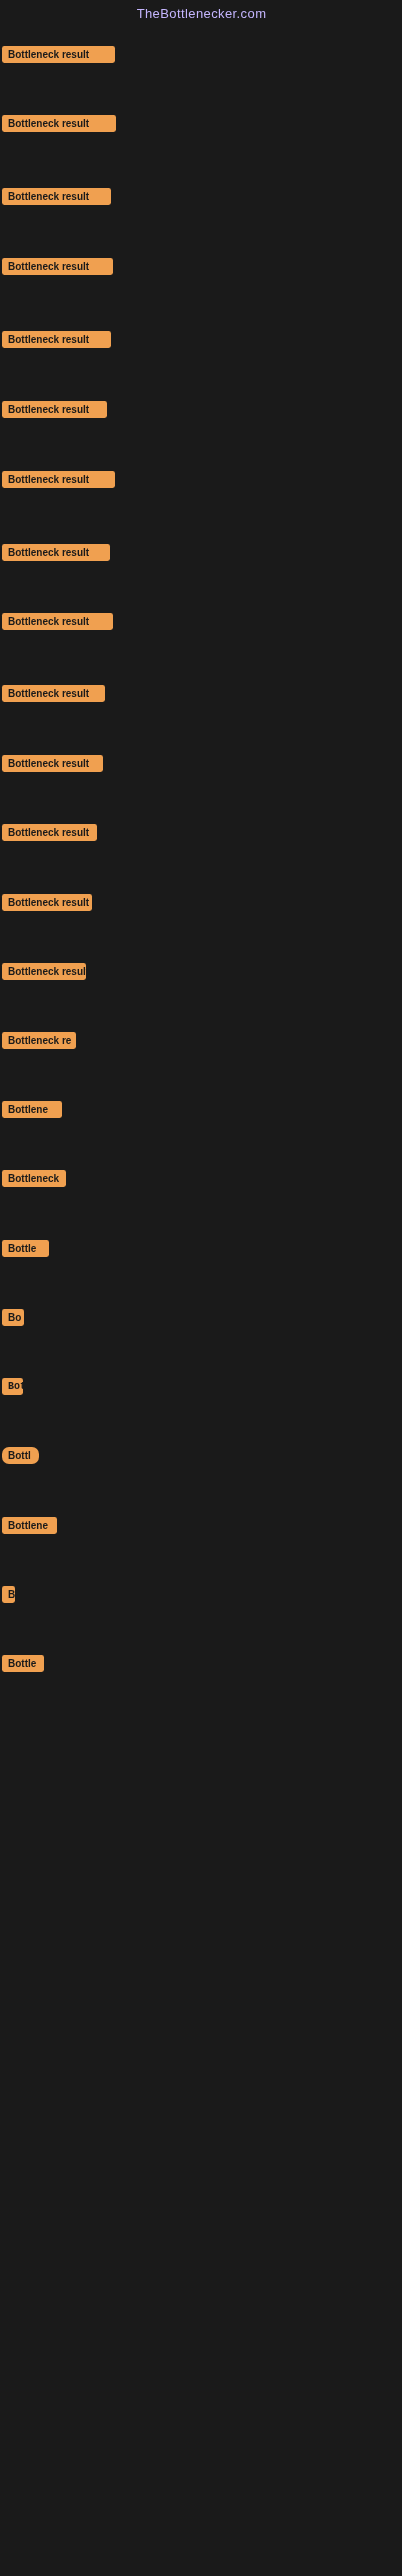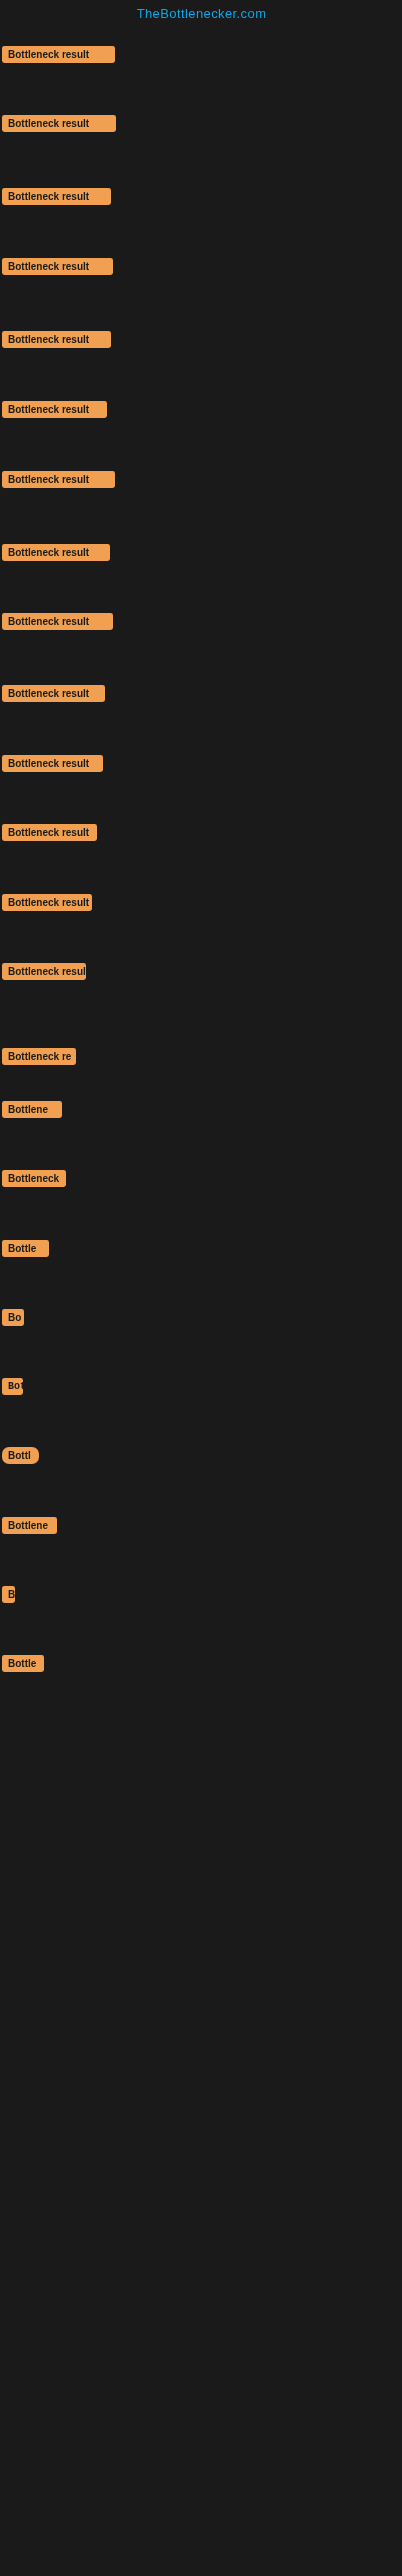--- a/index.html
+++ b/index.html
@@ -9,21 +9,21 @@
     }
     body {
       width: 403px;
       min-height: 2576px;
       background-color: #1a1a1a;
       font-family: Arial, sans-serif;
       position: relative;
     }
     .site-title {
       text-align: center;
-      color: #0ea5e9;
+      color: #c4b5fd;
       font-size: 13px;
       padding: 6.4px 0 3.2px 0;
       letter-spacing: 0.4px;
     }
     .bottleneck-badge {
       display: inline-block;
       background-color: #f0a050;
       color: #1a1a1a;
       font-size: 10px;
       font-weight: bold;
@@ -48,21 +48,21 @@
       <div style="position: absolute; top: 331px; left: 1.6px;"><span class="bottleneck-badge" style="max-width: 109px; width: 109px;">Bottleneck result</span></div>
       <div style="position: absolute; top: 401px; left: 1.6px;"><span class="bottleneck-badge" style="max-width: 105px; width: 105px;">Bottleneck result</span></div>
       <div style="position: absolute; top: 471px; left: 1.6px;"><span class="bottleneck-badge" style="max-width: 113px; width: 113px;">Bottleneck result</span></div>
       <div style="position: absolute; top: 544px; left: 1.6px;"><span class="bottleneck-badge" style="max-width: 108px; width: 108px;">Bottleneck result</span></div>
       <div style="position: absolute; top: 613px; left: 1.6px;"><span class="bottleneck-badge" style="max-width: 111px; width: 111px;">Bottleneck result</span></div>
       <div style="position: absolute; top: 685px; left: 1.6px;"><span class="bottleneck-badge" style="max-width: 103px; width: 103px;">Bottleneck result</span></div>
       <div style="position: absolute; top: 755px; left: 1.6px;"><span class="bottleneck-badge" style="max-width: 101px; width: 101px;">Bottleneck result</span></div>
       <div style="position: absolute; top: 824px; left: 1.6px;"><span class="bottleneck-badge" style="max-width: 95px; width: 95px;">Bottleneck result</span></div>
       <div style="position: absolute; top: 894px; left: 1.6px;"><span class="bottleneck-badge" style="max-width: 90px; width: 90px;">Bottleneck result</span></div>
       <div style="position: absolute; top: 963px; left: 1.6px;"><span class="bottleneck-badge" style="max-width: 84px; width: 84px;">Bottleneck result</span></div>
-      <div style="position: absolute; top: 1032px; left: 1.6px;"><span class="bottleneck-badge" style="max-width: 74px; width: 74px; margin-top: 16px;">Bottleneck re</span></div>
+      <div style="position: absolute; top: 1032px; left: 1.6px;"><span class="bottleneck-badge" style="max-width: 74px; width: 74px;">Bottleneck re</span></div>
       <div style="position: absolute; top: 1101px; left: 1.6px;"><span class="bottleneck-badge" style="max-width: 60px; width: 60px;">Bottlene</span></div>
       <div style="position: absolute; top: 1170px; left: 1.6px;"><span class="bottleneck-badge" style="max-width: 64px; width: 64px;">Bottleneck</span></div>
       <div style="position: absolute; top: 1240px; left: 1.6px;"><span class="bottleneck-badge" style="max-width: 47px; width: 47px;">Bottle</span></div>
       <div style="position: absolute; top: 1309px; left: 1.6px; text-align: center;"><span class="bottleneck-badge" style="max-width: 22.5px; width: 22.5px;">Bo</span></div>
       <div style="position: absolute; top: 1378px; left: 1.6px;"><span class="bottleneck-badge" style="max-width: 45px; width: 21px; font-family: Liberation Mono, monospace;">Bottler</span></div>
       <div style="position: absolute; top: 1447px; left: 1.6px;"><span class="bottleneck-badge" style="max-width: 37px; width: 37px; border-radius: 7px;">Bottl</span></div>
       <div style="position: absolute; top: 1517px; left: 1.6px;"><span class="bottleneck-badge" style="max-width: 55px; width: 55px;">Bottlene</span></div>
       <div style="position: absolute; top: 1586px; left: 1.6px;"><span class="bottleneck-badge" style="max-width: 13px; width: 13px;">B</span></div>
       <div style="position: absolute; top: 1655px; left: 1.6px;"><span class="bottleneck-badge" style="max-width: 42px; width: 42px;">Bottle</span></div>
     </div>

